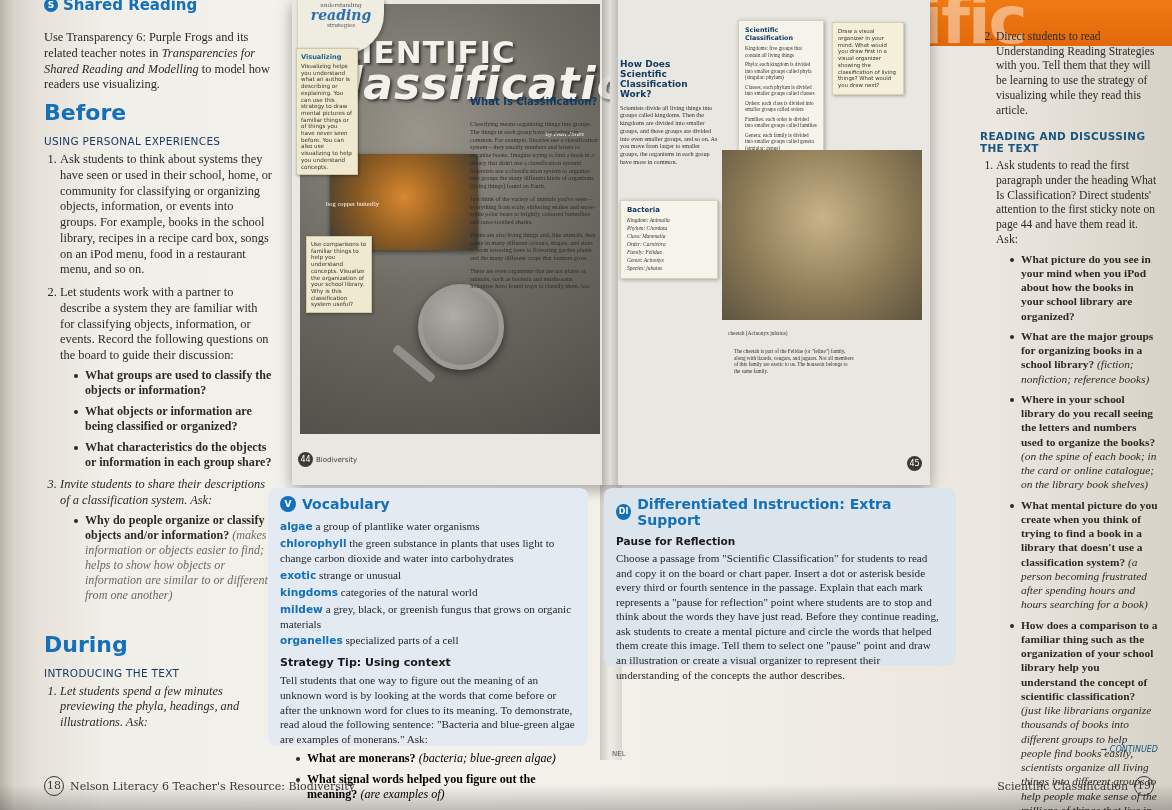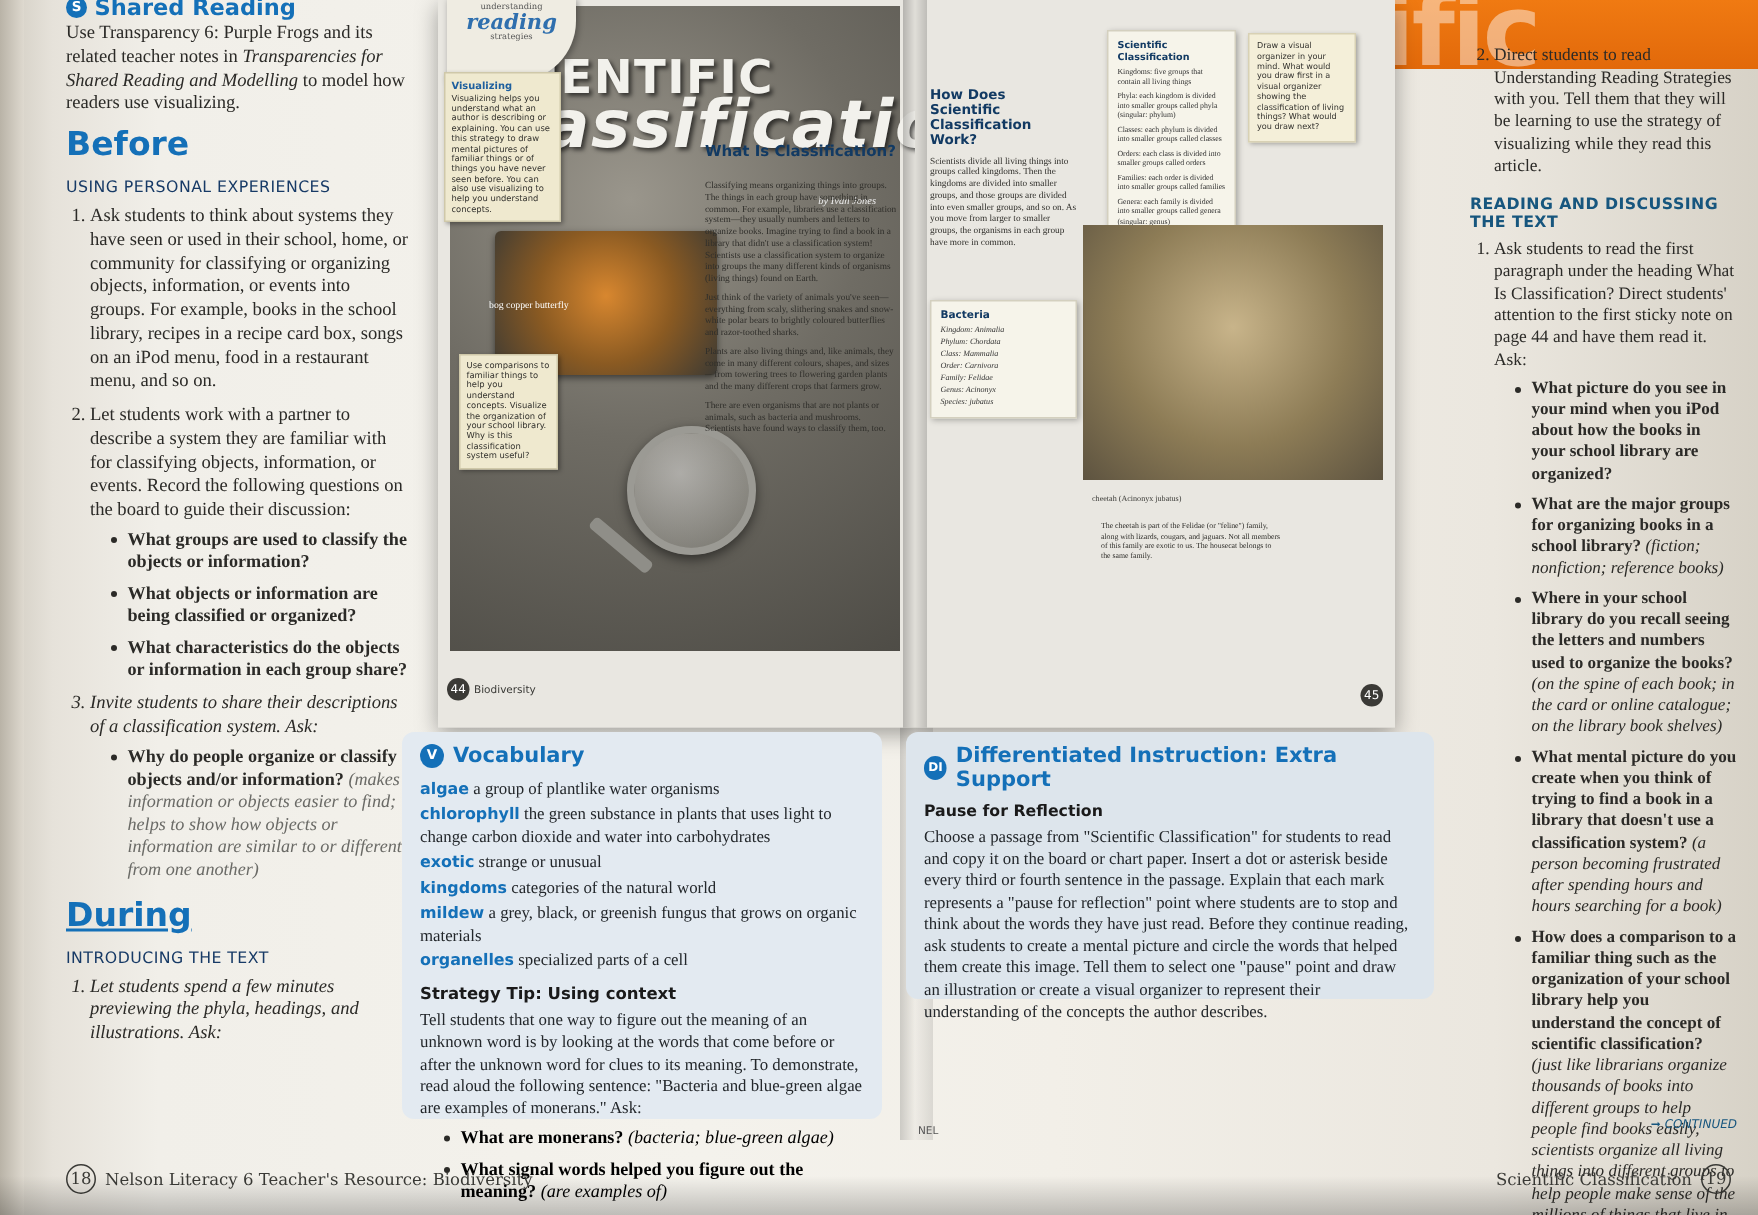--- a/index.html
+++ b/index.html
@@ -133,21 +133,21 @@
     content:""; position:absolute; left:-34px; top:70px; width:50px; height:9px;
     background:#8f8e88; transform:rotate(40deg); border-radius:3px;
   }
   .sticky {
     position:absolute; background:#efe9cf; border:1px solid #cfc8a9;
     box-shadow:1px 1px 3px rgba(0,0,0,.35);
     font-family:"DejaVu Sans", sans-serif;
   }
   .sticky .st-head { font-weight:bold; color:#1d5f9e; font-size:6.6px; margin-bottom:2px; }
   .sticky .st-body { font-size:5.6px; line-height:1.2; color:#33322e; }
-  #sticky1 { left:4px; top:48px; width:78px; padding:4px; }
+  #sticky1 { left:4px; top:48px; width:62px; padding:4px; }
   #sticky2 { left:14px; top:236px; width:66px; padding:4px; }
   .urs-tab {
     position:absolute; left:6px; top:-2px; width:86px; height:56px;
     background:#efece2; border-radius:0 0 40px 0;
     box-shadow:1px 2px 4px rgba(0,0,0,.3);
     font-family:"DejaVu Serif", serif; text-align:center; padding-top:4px;
   }
   .urs-tab .t1 { font-size:5.6px; color:#555; }
   .urs-tab .t2 { font-size:14px; color:#2f6fae; font-style:italic; font-weight:bold; line-height:1; }
   .urs-tab .t3 { font-size:5.6px; color:#555; }
@@ -272,21 +272,21 @@
   <div class="lesson-word">esson</div>
   <div class="gutter"></div>
 
   <div class="col" id="left">
 
     <div class="shared-head" style="margin-top:-4px;">
       <span class="circ">S</span>
       <span>Shared Reading</span>
     </div>
 
-    <p class="body" style="margin-top:0;">
+    <p class="body" style="margin-top:16px;">
       <span>Use Transparency 6: Purple Frogs and its related teacher notes in </span><span class="it">Transparencies for Shared Reading and Modelling</span><span> to model how readers use visualizing.</span>
     </p>
 
     <h2 class="blue">Before</h2>
     <div class="sec-head">USING PERSONAL EXPERIENCES</div>
 
     <ol class="num">
       <li><span>Ask students to think about systems they have seen or used in their school, home, or community for classifying or organizing objects, information, or events into groups. For example, books in the school library, recipes in a recipe card box, songs on an iPod menu, food in a restaurant menu, and so on.</span></li>
       <li>
         <span>Let students work with a partner to describe a system they are familiar with for classifying objects, information, or events. Record the following questions on the board to guide their discussion:</span>
@@ -300,21 +300,21 @@
         <span>Invite students to share their descriptions of a classification system. Ask:</span>
         <ul class="bul">
           <li>
             <span class="boldq" style="font-style:normal;margin-top:32px;">Why do people organize or classify objects and/or information?</span>
             <span class="it" style="color:#6a6a66;">(makes information or objects easier to find; helps to show how objects or information are similar to or different from one another)</span>
           </li>
         </ul>
       </li>
     </ol>
 
-    <h2 class="blue" style="margin-top:10px;text-decoration:underline;">During</h2>
+    <h2 class="blue" style="margin-top:28px;">During</h2>
     <div class="sec-head">INTRODUCING THE TEXT</div>
     <ol class="num">
       <li style="font-style:italic;"><span>Let students spend a few minutes previewing the phyla, headings, and illustrations. Ask:</span></li>
     </ol>
   </div>
 
   <div class="col" id="right">
     <ol class="num" start="2">
       <li><span>Direct students to read Understanding Reading Strategies with you. Tell them that they will be learning to use the strategy of visualizing while they read this article.</span></li>
     </ol>

